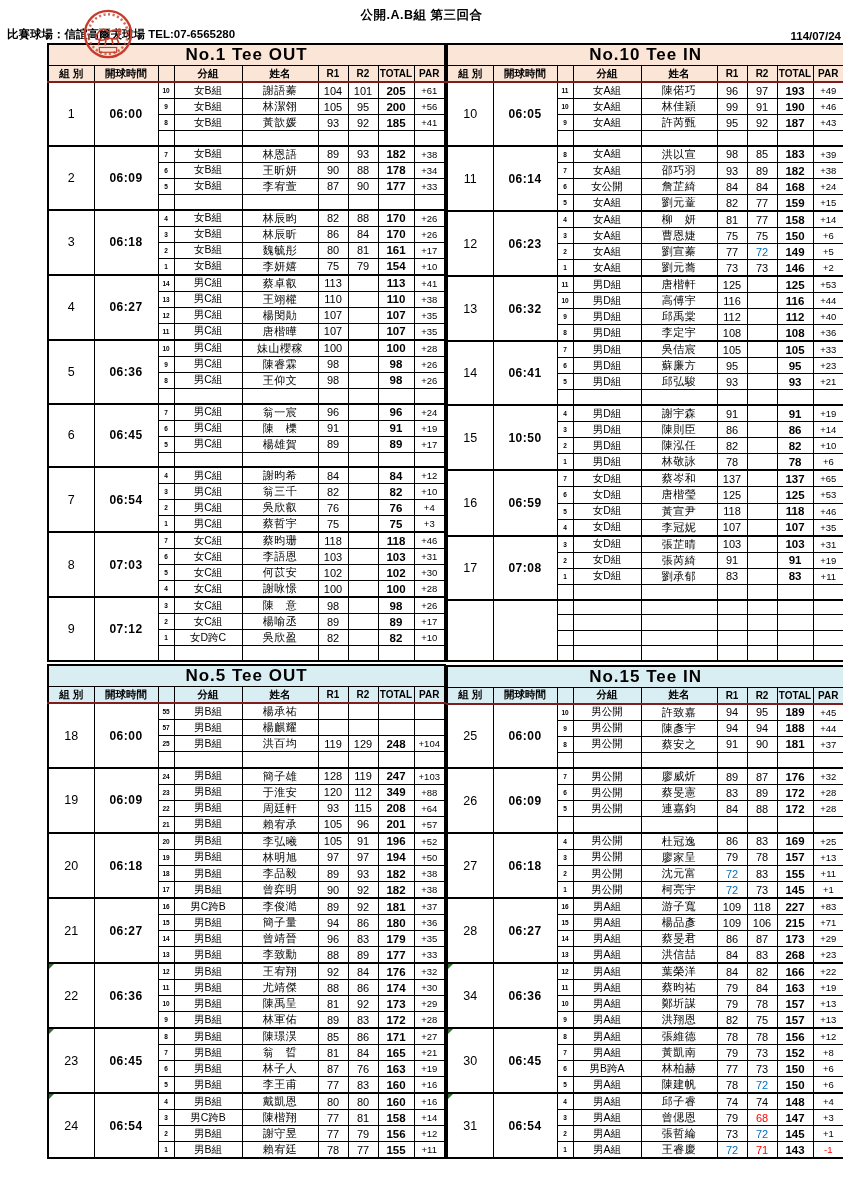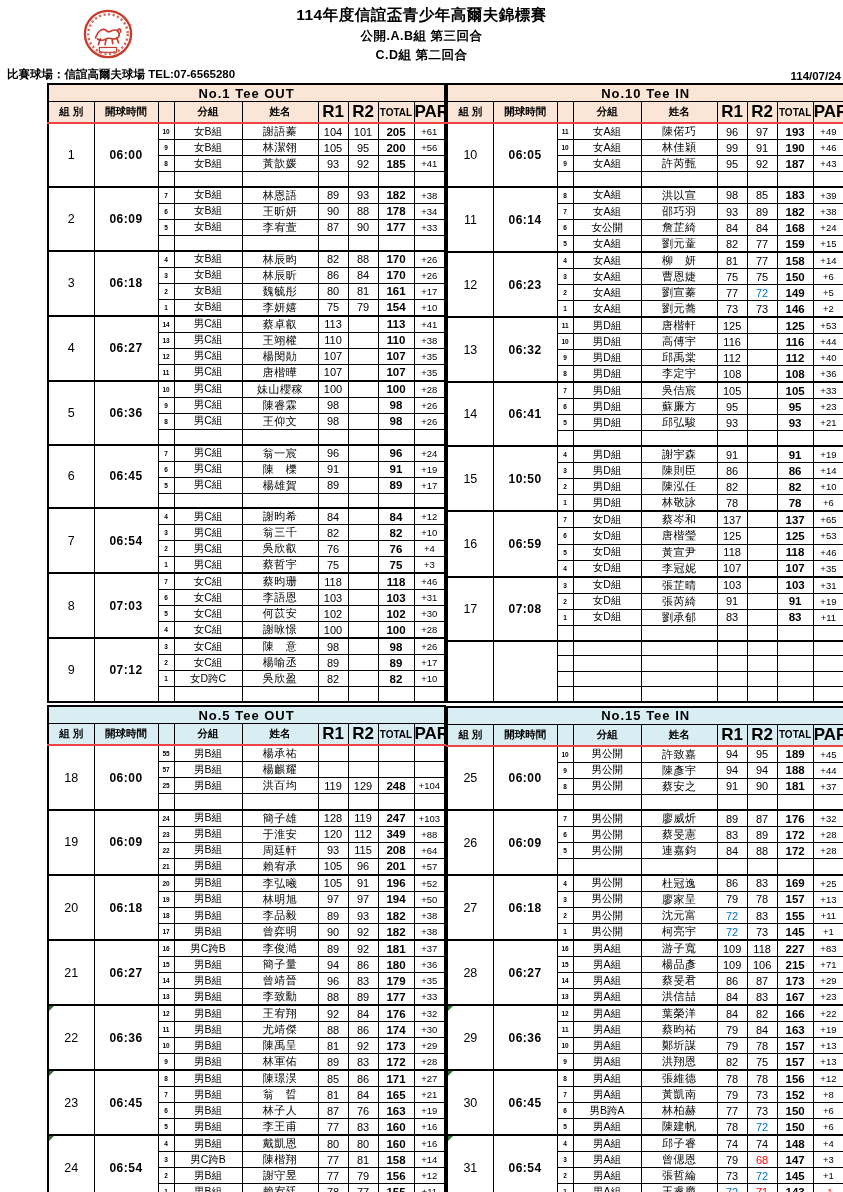--- a/index.html
+++ b/index.html
@@ -17,24 +17,24 @@
     font-weight:bold;font-size:11.5px;margin:3px 2px 1px 7px;
   }
   .board{margin-left:47px;width:796px;}
   .half{display:flex;}
   .half.second{margin-top:2px;align-items:flex-end;}
   table.quad{border-collapse:collapse;table-layout:fixed;width:398px;border:2px solid #000;}
   table.quad th,table.quad td{
     padding:0;margin:0;overflow:hidden;white-space:nowrap;text-align:center;
     border:1px solid #000;
   }
-  th.sec-title{font-size:13px;font-weight:bold;height:16px;letter-spacing:1px;}
-  tr.cols th{font-size:10.5px;font-weight:bold;height:15px;border-bottom:2px solid #ef4444;}
+  th.sec-title{font-size:17px;font-weight:bold;height:16px;letter-spacing:1px;}
+  tr.cols th{font-size:10.5px;font-weight:bold;height:15px;border-bottom:2px solid #7f1d1d;}
   tr.cols th.col-total{font-size:10px;}
-  tr.cols th.col-r1,tr.cols th.col-r2,tr.cols th.col-par{font-size:17px;}
+  tr.cols th.col-r1,tr.cols th.col-r2,tr.cols th.col-par{font-size:10px;}
   table.peach thead th{background:var(--peach,#fbe5d6);}
   table.blue thead th{background:var(--blue,#d9eef3);}
   table.top tbody tr{height:15.35px;}
   table.bottom tbody tr{height:16.05px;}
   tr.gfirst td{border-top:2px solid #000;}
   td{font-size:10.5px;}
   td.group-cell{font-size:12.5px;}
   td.time-cell{font-size:12px;letter-spacing:.5px;font-weight:bold;}
   td.seq{font-size:6.5px;font-weight:bold;}
   td.division{font-size:10.5px;}
@@ -56,23 +56,21 @@
 <div class="logo">
   <svg viewBox="0 0 52 52" width="50" height="50">
     <circle cx="26" cy="26" r="24" fill="none" stroke="#c63b2a" stroke-width="2.4"></circle>
     <circle cx="26" cy="26" r="20.5" fill="none" stroke="#c63b2a" stroke-width="2.6" stroke-dasharray="2.2 2.6" opacity="0.75"></circle>
     <path d="M13 30 C16 22 21 19 25 23 C28 26 31 19 36 23 C39 25.5 38 30 34 31 C30 32 27 29 24 31 C21 33 17 33 15 31 M18 31 L16 37 M24 31.5 L23 37 M30 31 L31 36 M35 30 L37 35 M36 22 C38 20 40 21 39 24" fill="none" stroke="#c63b2a" stroke-width="1.7" stroke-linecap="round"></path>
     <rect x="17" y="40" width="18" height="5" fill="none" stroke="#c63b2a" stroke-width="1.2"></rect>
   </svg>
 </div>
 
 <div class="titles">
-  <div class="title">114年度信誼盃青少年高爾夫錦標賽</div>
   <div class="subtitle">公開.A.B組 第三回合</div>
-  <div class="subtitle">C.D組 第二回合</div>
 </div>
 
 <div class="meta-row">
   <span>比賽球場：信誼高爾夫球場 TEL:07-6565280</span>
   <span>114/07/24</span>
 </div>
 
 <div class="board" id="board">
     <div class="half">
       <table class="quad peach top">
@@ -1291,25 +1289,25 @@
             <td class="score">87</td>
             <td class="total">173</td>
             <td class="par">+29</td>
           </tr>
           <tr>
             <td class="seq">13</td>
             <td class="division">男A組</td>
             <td class="pname">洪信喆</td>
             <td class="score">84</td>
             <td class="score">83</td>
-            <td class="total">167</td>
+            <td class="total">268</td>
             <td class="par">+23</td>
           </tr>
           <tr class="gfirst">
-            <td class="group-cell marker" rowspan="4">29</td>
+            <td class="group-cell marker" rowspan="4">34</td>
             <td class="time-cell" rowspan="4">06:36</td>
             <td class="seq">12</td>
             <td class="division">男A組</td>
             <td class="pname">葉榮洋</td>
             <td class="score">84</td>
             <td class="score">82</td>
             <td class="total">166</td>
             <td class="par">+22</td>
           </tr>
           <tr>

